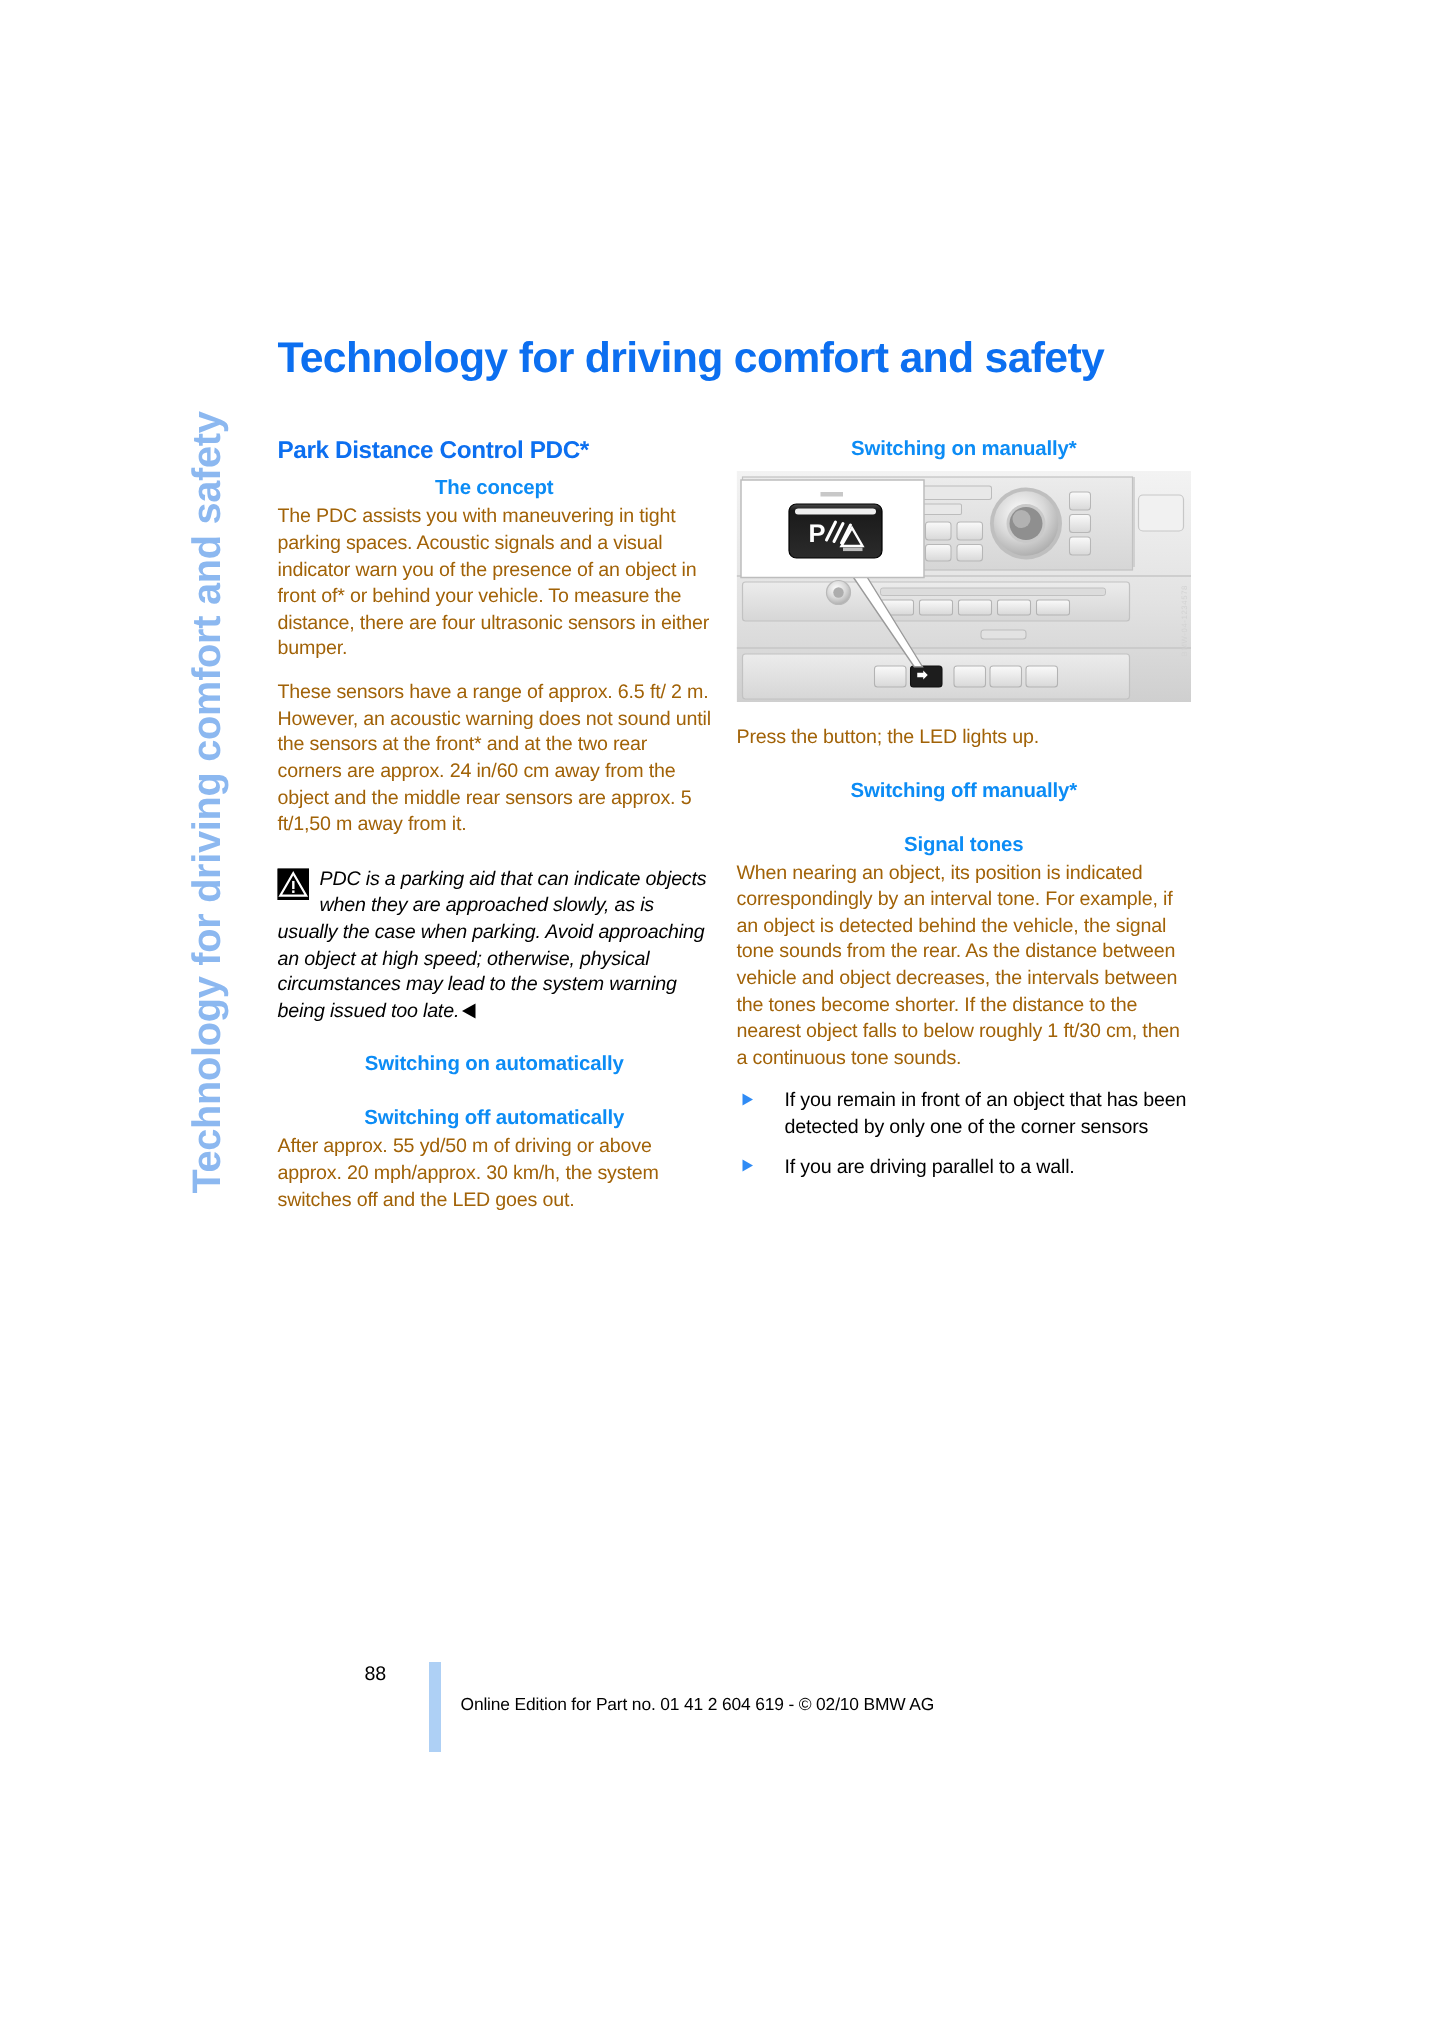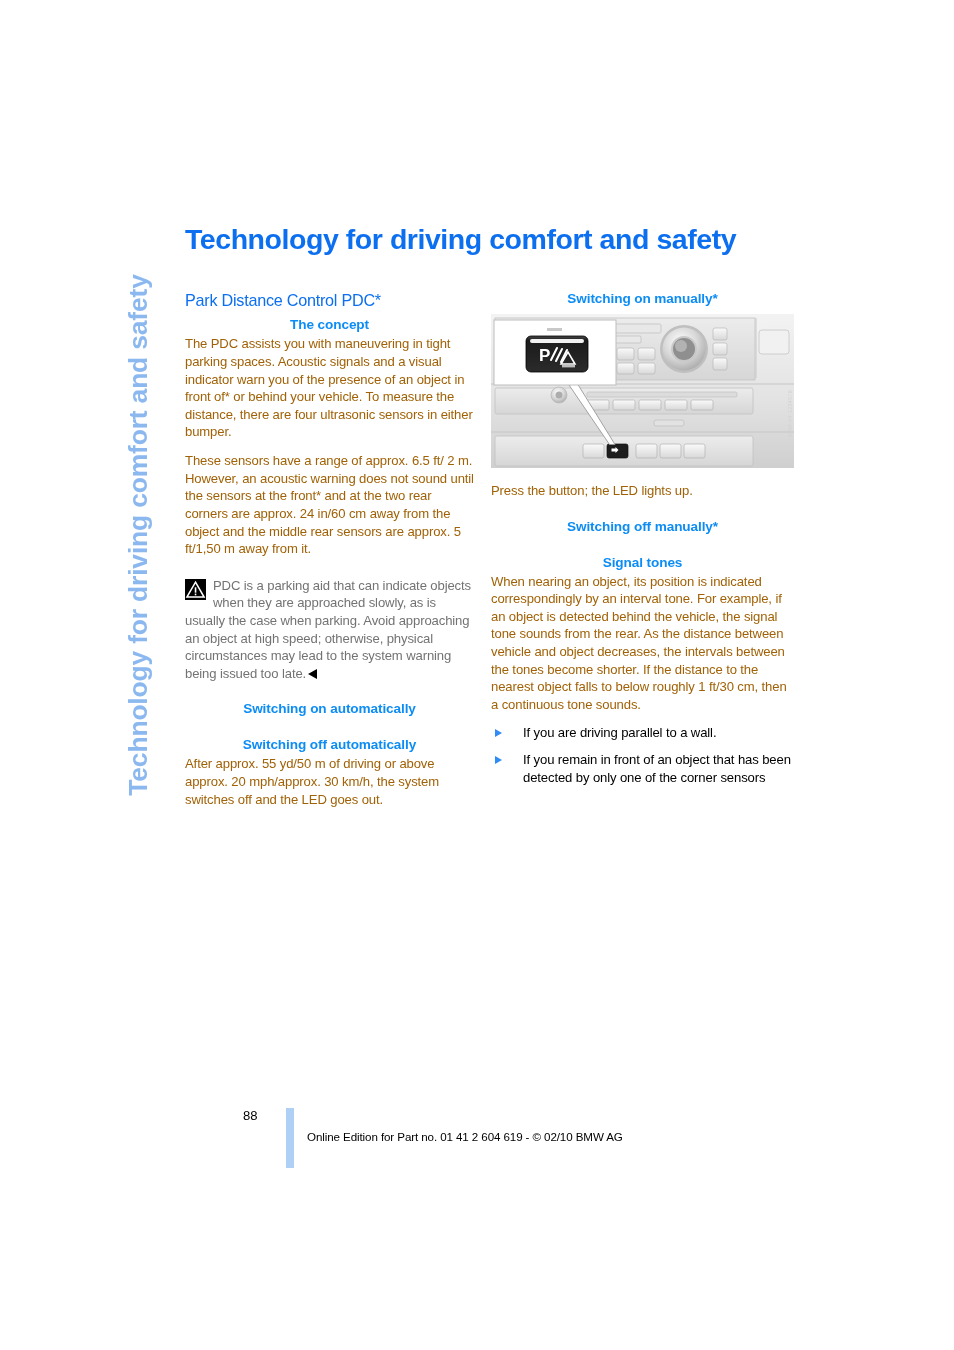--- a/index.html
+++ b/index.html
@@ -61,21 +61,21 @@
   .col {
     position: absolute;
     top: 291px;
     width: 289px;
   }
   .col-left  { left: 185px; }
   .col-right { left: 491px; width: 303px; }
 
   h2.sec {
     font-size: 16.2px;
-    font-weight: normal;
+    font-weight: bold;
     color: #0c6ff0;
     margin: 0 0 4px 0;
     letter-spacing: -0.25px;
     line-height: 1.2;
   }
   h3.sub {
     font-size: 13.6px;
     font-weight: bold;
     color: #0c8cf5;
     margin: 0 0 1px 0;
@@ -102,21 +102,22 @@
     line-height: 0;
   }
 
   
   .warn-block {
     position: relative;
     margin: 19px 0 0 0;
     font-size: 13.1px;
     line-height: 1.345;
     letter-spacing: -0.12px;
-    color: #737373;
+    color: #000000;
+    font-style: italic;
   }
   .warn-icon {
     float: left;
     width: 21px;
     height: 21px;
     background: #000;
     margin: 2px 7px 1px 0;
     position: relative;
   }
   .warn-icon svg { display: block; }
@@ -362,25 +363,25 @@
     <p class="body">Press the button; the LED lights up.</p>
 
     <h3 class="sub gap">Switching off manually*</h3>
 
     <h3 class="sub gap">Signal tones</h3>
     <p class="body">When nearing an object, its position is indicated correspondingly by an interval tone. For example, if an object is detected behind the vehicle, the signal tone sounds from the rear. As the distance between vehicle and object decreases, the intervals between the tones become shorter. If the distance to the nearest object falls to below roughly 1 ft/30 cm, then a continuous tone sounds.</p>
 
     <ul class="bullets">
       <li>
         <span class="bullet-tri"></span>
-        <span>If you are driving parallel to a wall.</span>
+        <span>If you remain in front of an object that has been detected by only one of the corner sensors</span>
       </li>
       <li>
         <span class="bullet-tri"></span>
-        <span>If you remain in front of an object that has been detected by only one of the corner sensors</span>
+        <span>If you are driving parallel to a wall.</span>
       </li>
     </ul>
   </div>
 
   <div class="footer">
     <div class="page-number">88</div>
     <div class="footer-bar"></div>
     <div class="footer-text">Online Edition for Part no. 01 41 2 604 619 - © 02/10 BMW AG</div>
   </div>
 

